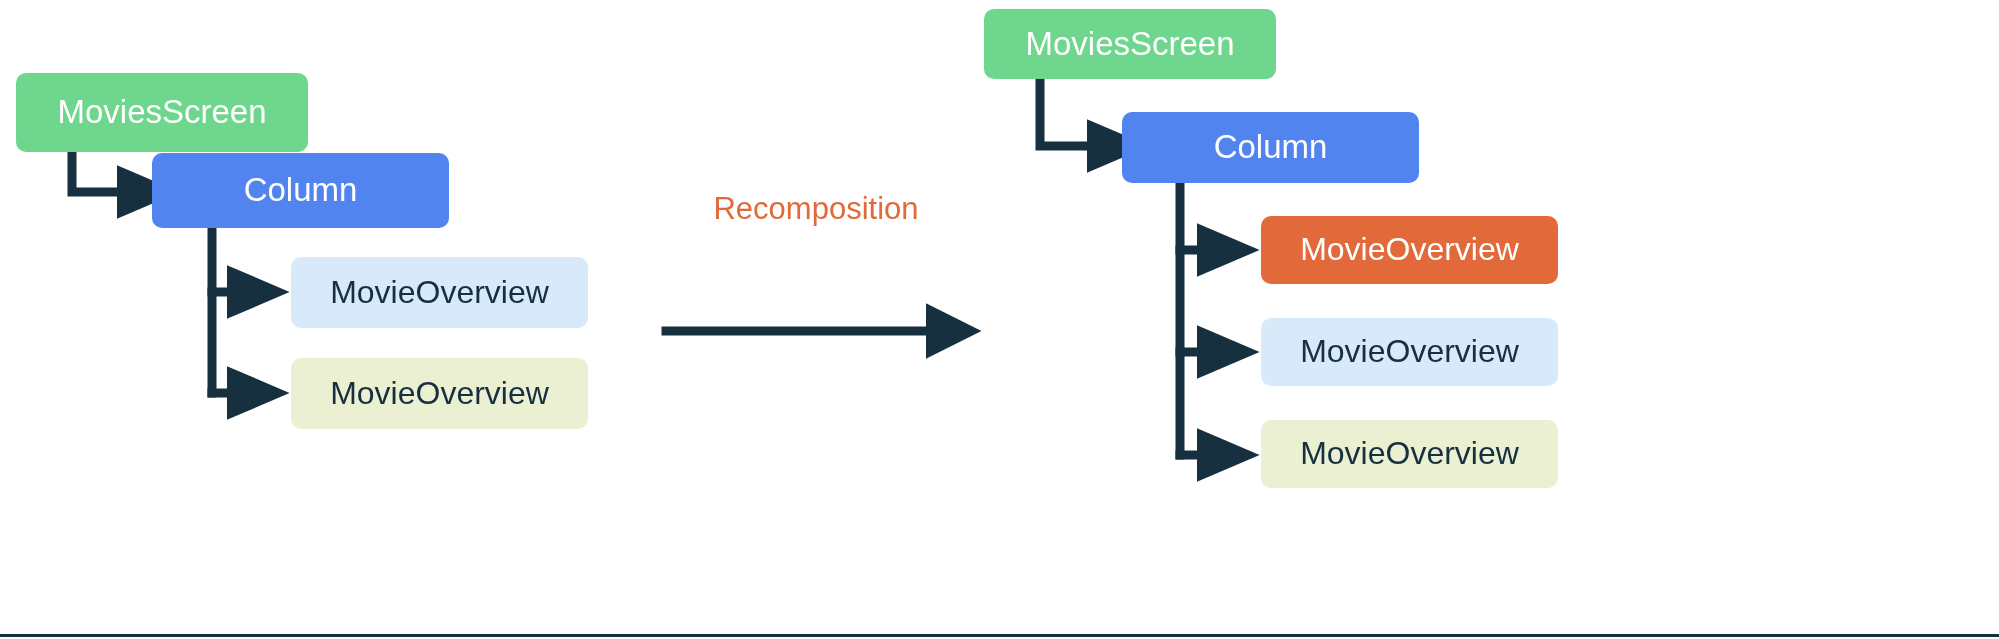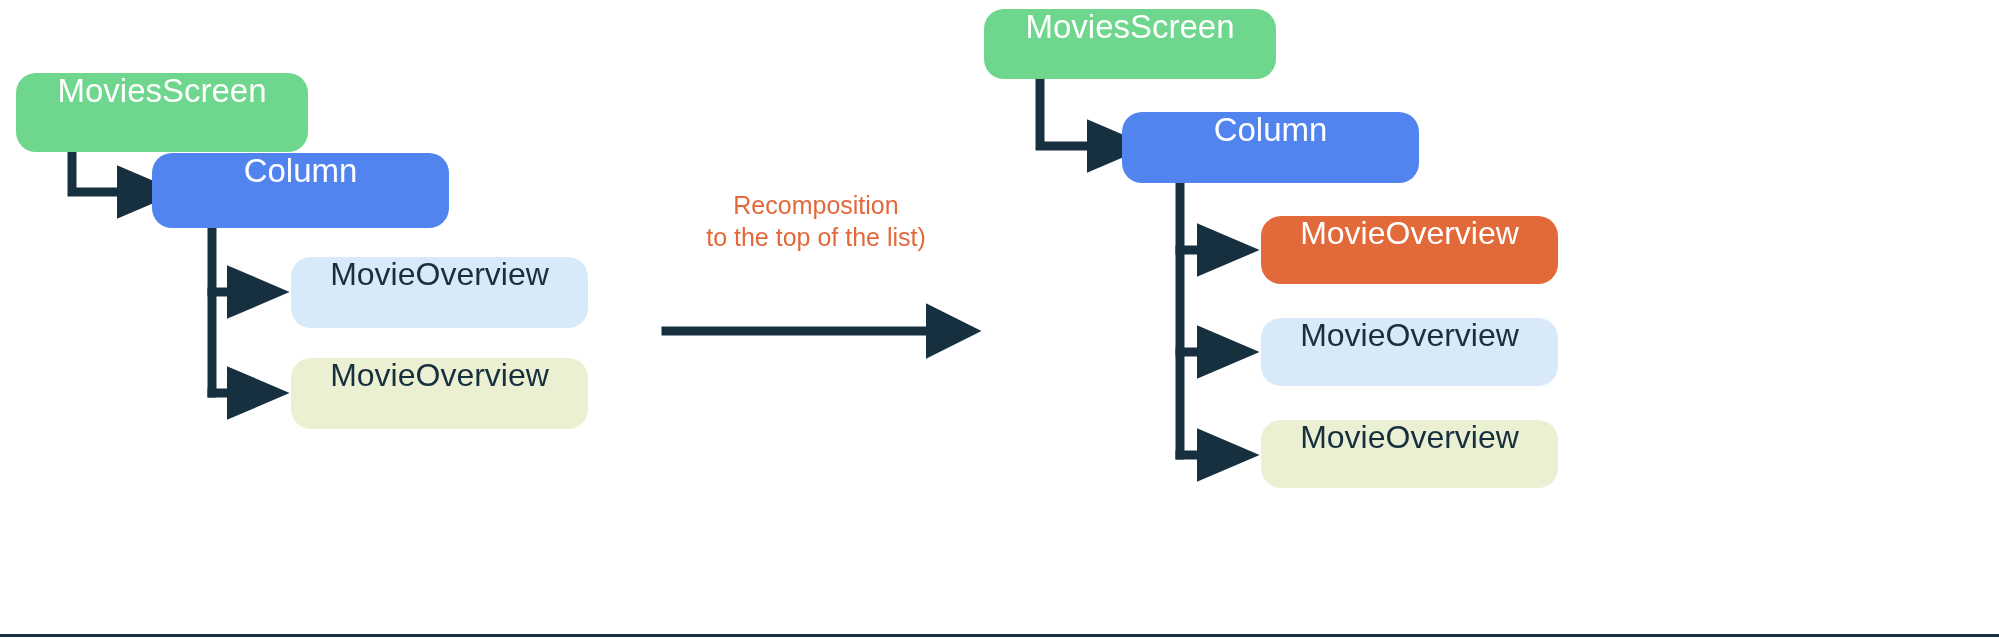--- a/index.html
+++ b/index.html
@@ -12,22 +12,23 @@
   }
   #canvas {
     position: relative;
     width: 1999px;
     height: 639px;
     background: #ffffff;
     overflow: hidden;
   }
   .node {
     position: absolute;
-    border-radius: 20px;
+    border-radius: 10px;
     display: flex;
+    align-items: center;
     justify-content: center;
     box-sizing: border-box;
     line-height: 1.1;
     white-space: nowrap;
   }
   .node-label {
     display: block;
   }
   .conn-svg {
     position: absolute;
@@ -107,23 +108,22 @@
   <div class="node" style="left:291px; top:257px; width:297px; height:71px; background:#D8E9FA;
               color:#17303F; font-size:32px;">
     <span class="node-label">MovieOverview</span>
   </div>
 
   <div class="node" style="left:291px; top:358px; width:297px; height:71px; background:#ECF0D3;
               color:#17303F; font-size:32px;">
     <span class="node-label">MovieOverview</span>
   </div>
 
-  <div class="caption" style="left:651px; top:189px; width:330px; color:#E2693A; font-size:25px;">
+  <div class="caption" style="left:651px; top:189px; width:330px; color:#E2693A; font-size:31px;">
     <span class="caption-line">Recomposition</span>
-    <span class="caption-line">to the top of the list)</span>
   </div>
 
   <div class="node" style="left:984px; top:9px; width:292px; height:70px; background:#6FD68D;
               color:#FFFFFF; font-size:33px;">
     <span class="node-label">MoviesScreen</span>
   </div>
 
   <div class="node" style="left:1122px; top:112px; width:297px; height:71px; background:#5284F0;
               color:#FFFFFF; font-size:33px;">
     <span class="node-label">Column</span>

